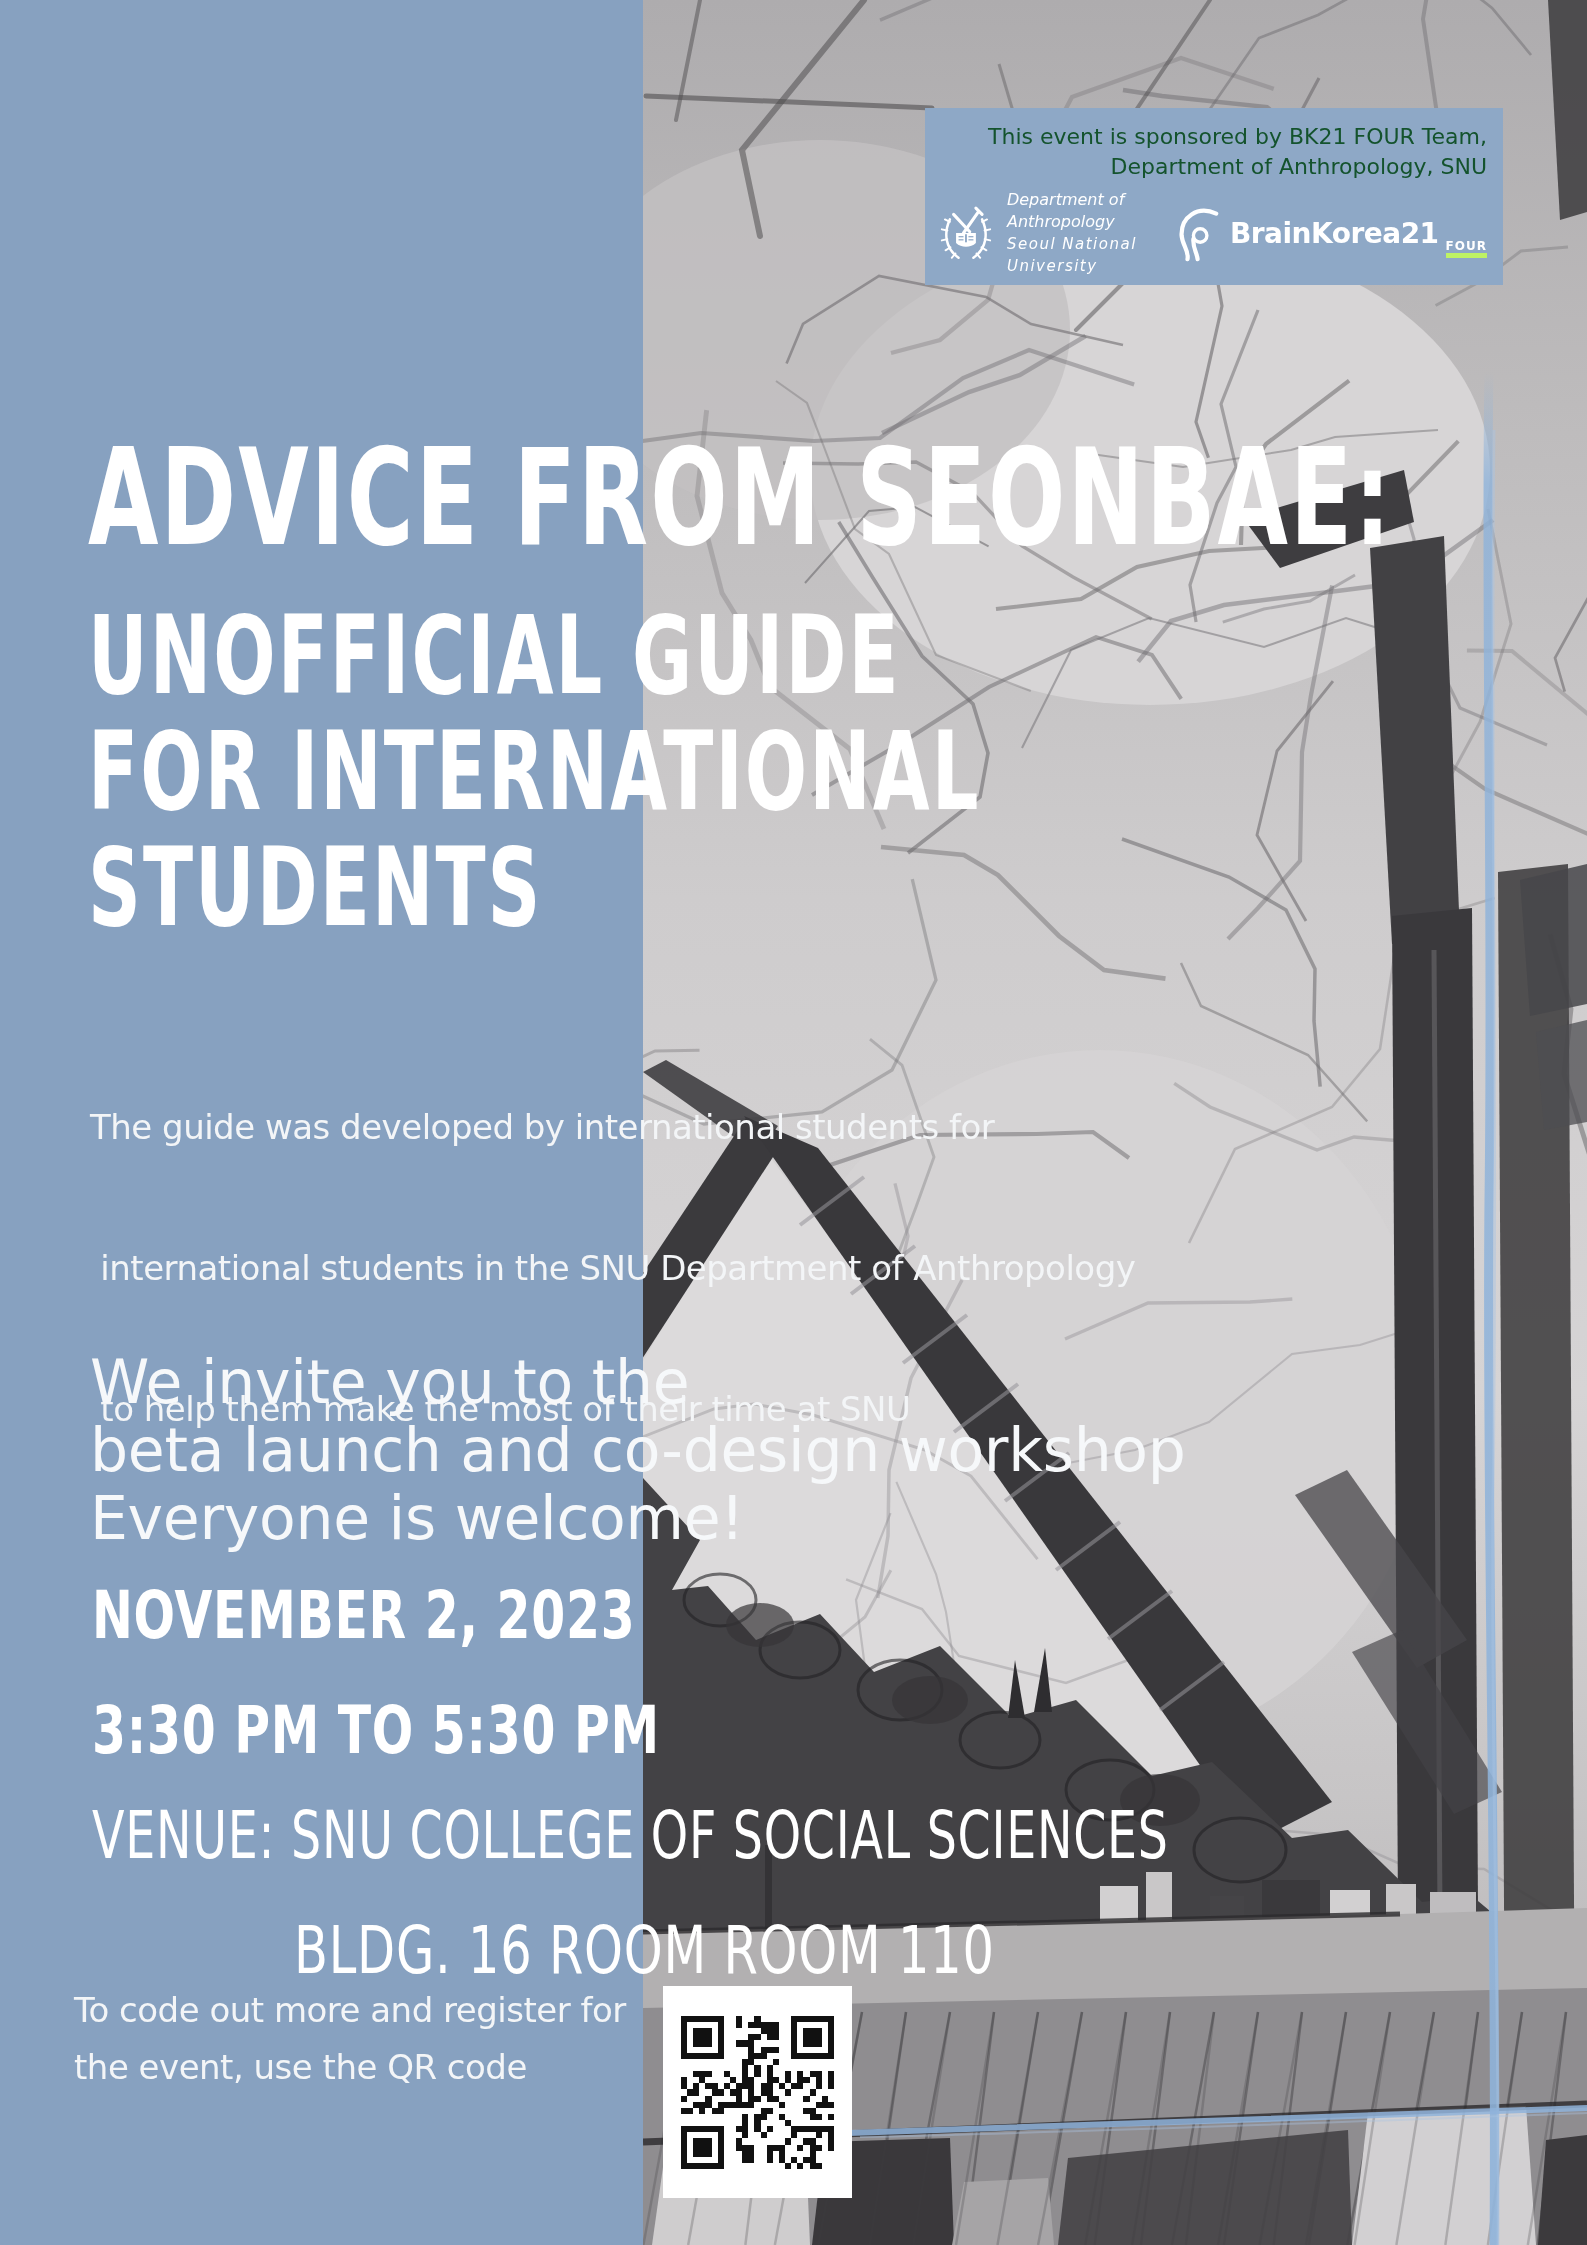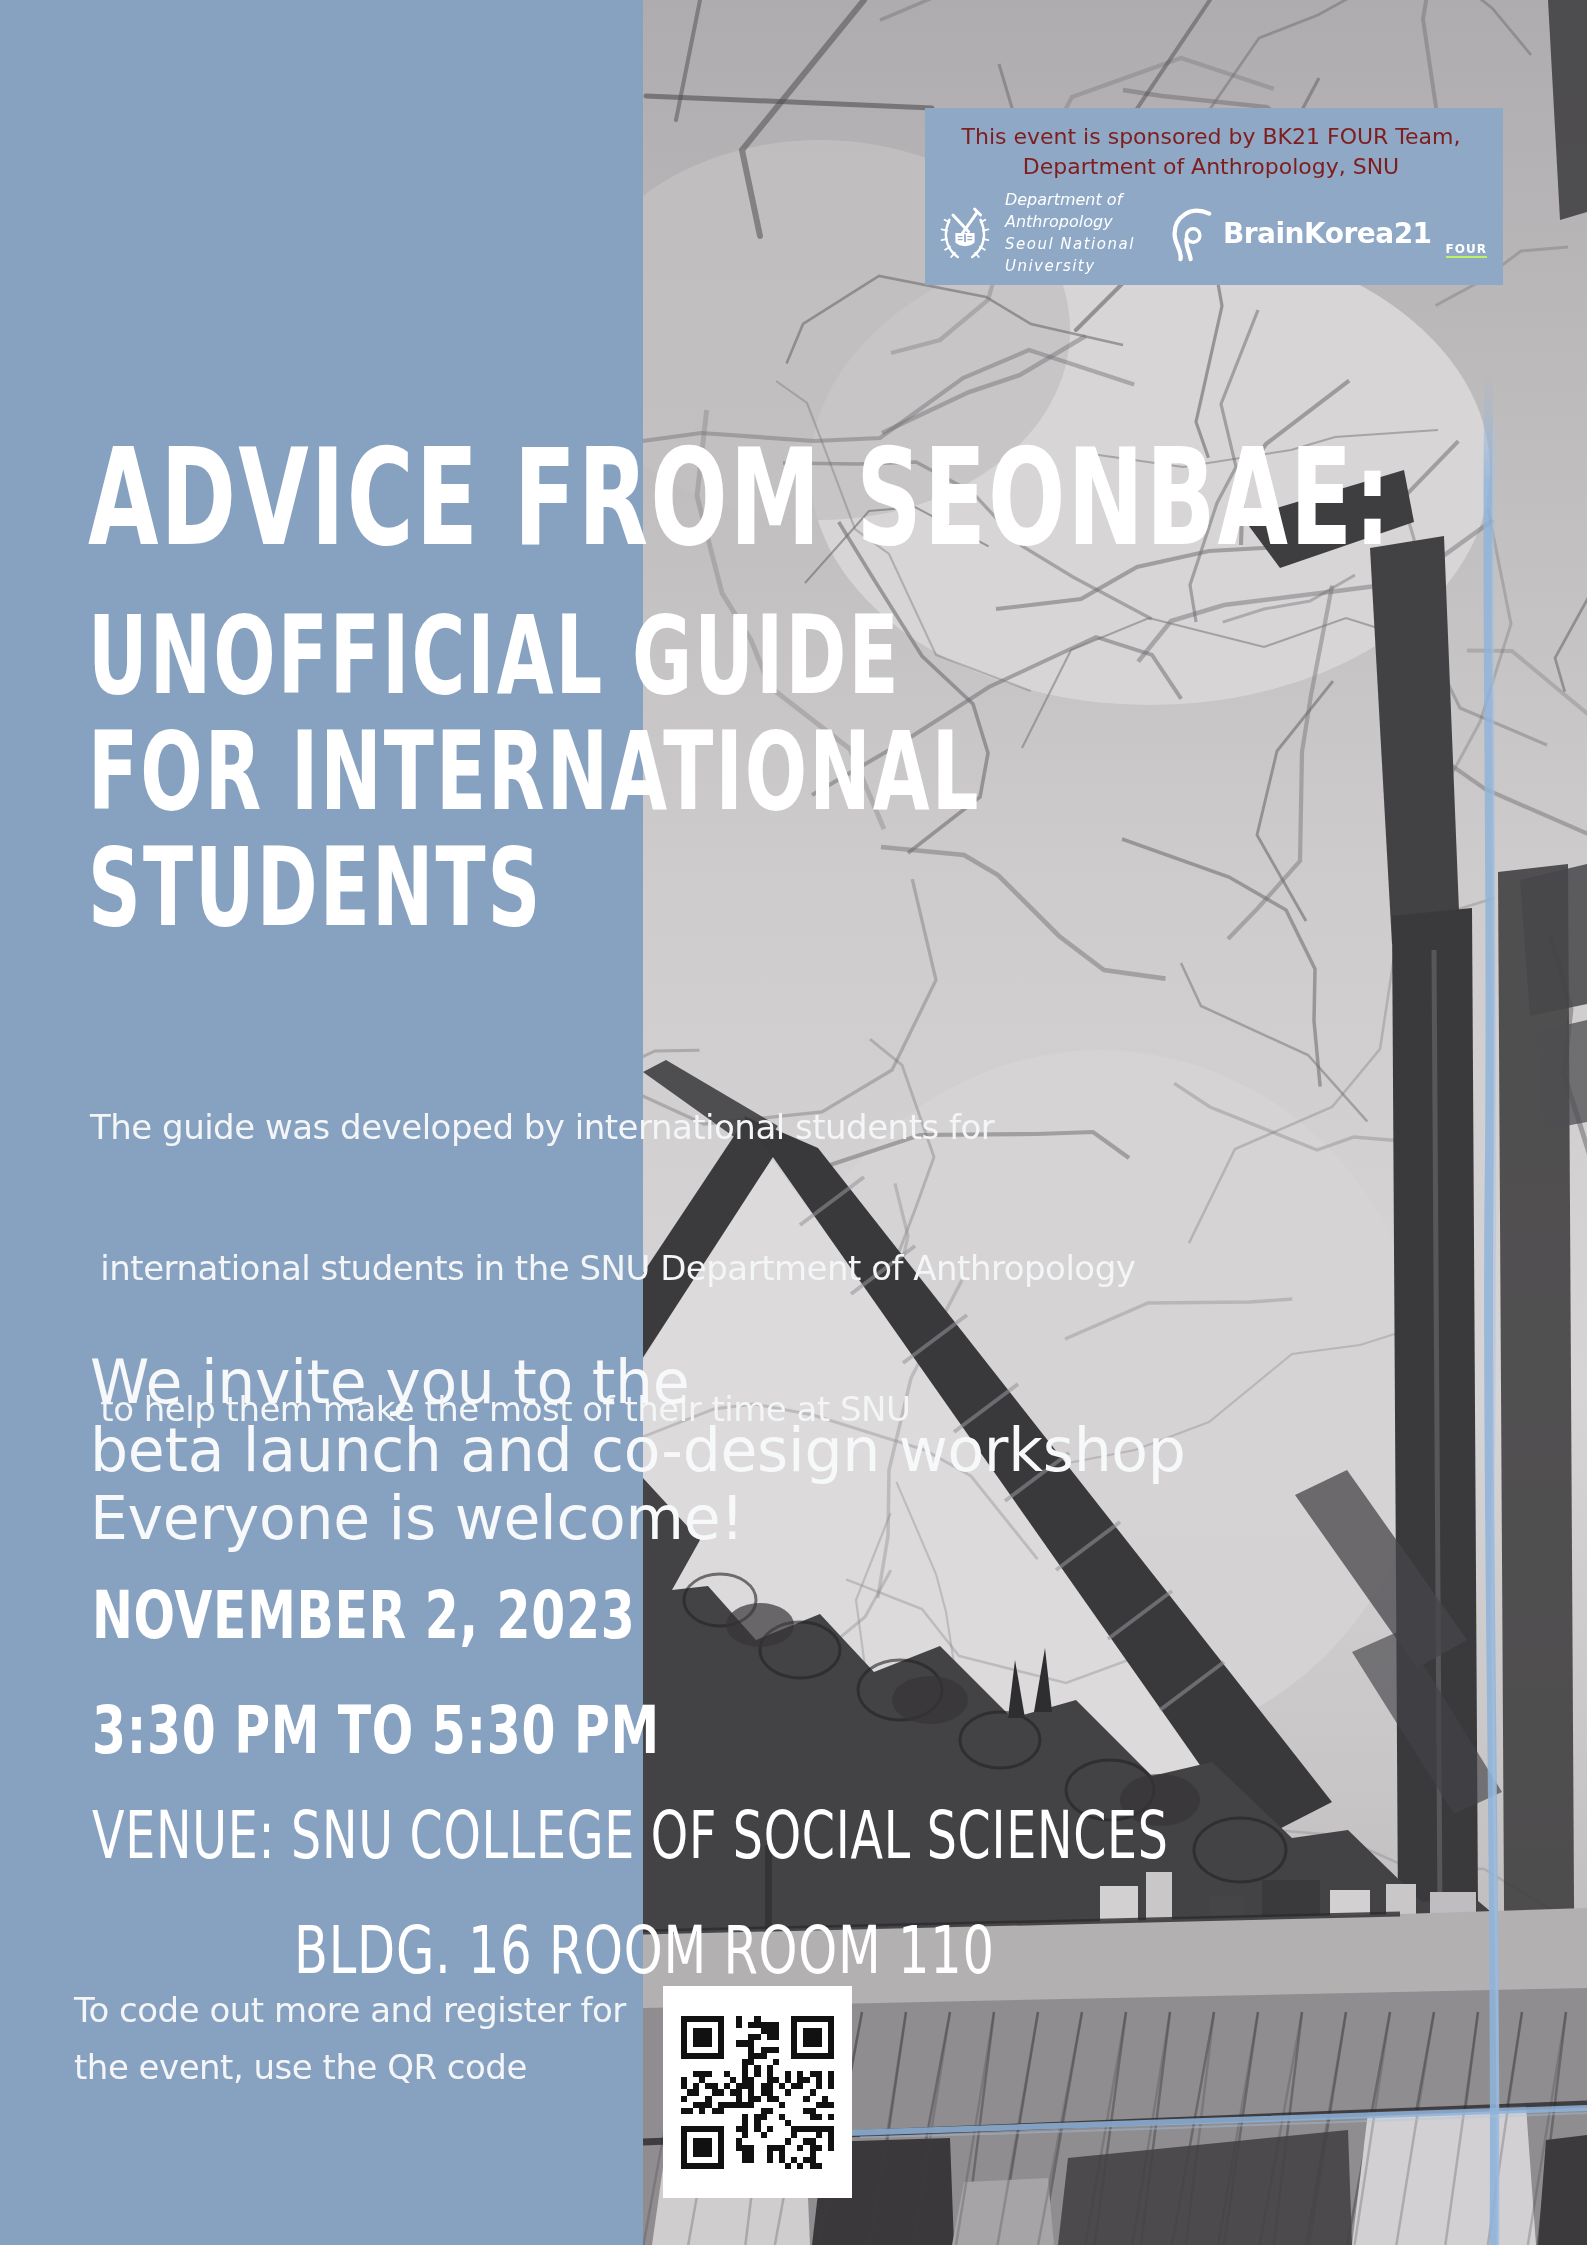--- a/index.html
+++ b/index.html
@@ -18,27 +18,27 @@
   .date1{left:92px;top:1577px;font-size:66px;font-weight:bold;letter-spacing:1px;transform:scaleX(0.74);}
   .date2{left:92px;top:1692px;font-size:66px;font-weight:bold;letter-spacing:1px;transform:scaleX(0.74);}
   .venue1{left:92px;top:1797px;font-size:66px;letter-spacing:1px;transform:scaleX(0.72);}
   .venue2{left:294px;top:1912px;font-size:66px;letter-spacing:1px;transform:scaleX(0.75);}
   .qrcap{left:74px;top:1982px;font-size:34px;letter-spacing:-0.5px;line-height:57px;color:#f3f5f7;}
   .qrbox{left:663px;top:1986px;width:189px;height:212px;background:#ffffff;display:flex;align-items:center;justify-content:center;}
   .sponsor{
     position:absolute;left:925px;top:108px;width:578px;height:177px;background:#8ea8c6;
     box-sizing:border-box;padding:14px 16px 8px 10px;color:#fff;
   }
-  .sp-line{text-align:center;font-size:22px;line-height:30px;color:#7f1d1d;}
+  .sp-line{text-align:right;font-size:22px;line-height:30px;color:#14532d;}
   .logos{display:flex;align-items:center;margin-top:3px;}
   .dept{margin-left:10px;font-size:16px;line-height:22px;color:#fff;font-style:italic;}
   .dept .u{letter-spacing:1.5px;font-size:15px;}
   .bk21{display:flex;align-items:center;margin-left:12px;}
   .bk21 .brand{font-size:28px;font-weight:bold;letter-spacing:-0.5px;margin-left:2px;text-align:right;}
-  .bk21 .four{font-size:12px;font-weight:bold;align-self:flex-end;margin:0 0 5px 14px;border-bottom:2px solid #bef264;letter-spacing:1px;}
+  .bk21 .four{font-size:12px;font-weight:bold;align-self:flex-end;margin:0 0 5px 7px;border-bottom:5px solid #bef264;letter-spacing:1px;}
 </style>
 </head>
 <body>
 
 <div class="poster">
 
   <svg class="bg" id="bg-art" width="1587" height="2245" viewBox="0 0 1587 2245">
     <defs>
       <linearGradient id="bgGrad" x1="0" y1="0" x2="0" y2="1">
         <stop offset="0%" stop-color="#aeacae"></stop>

